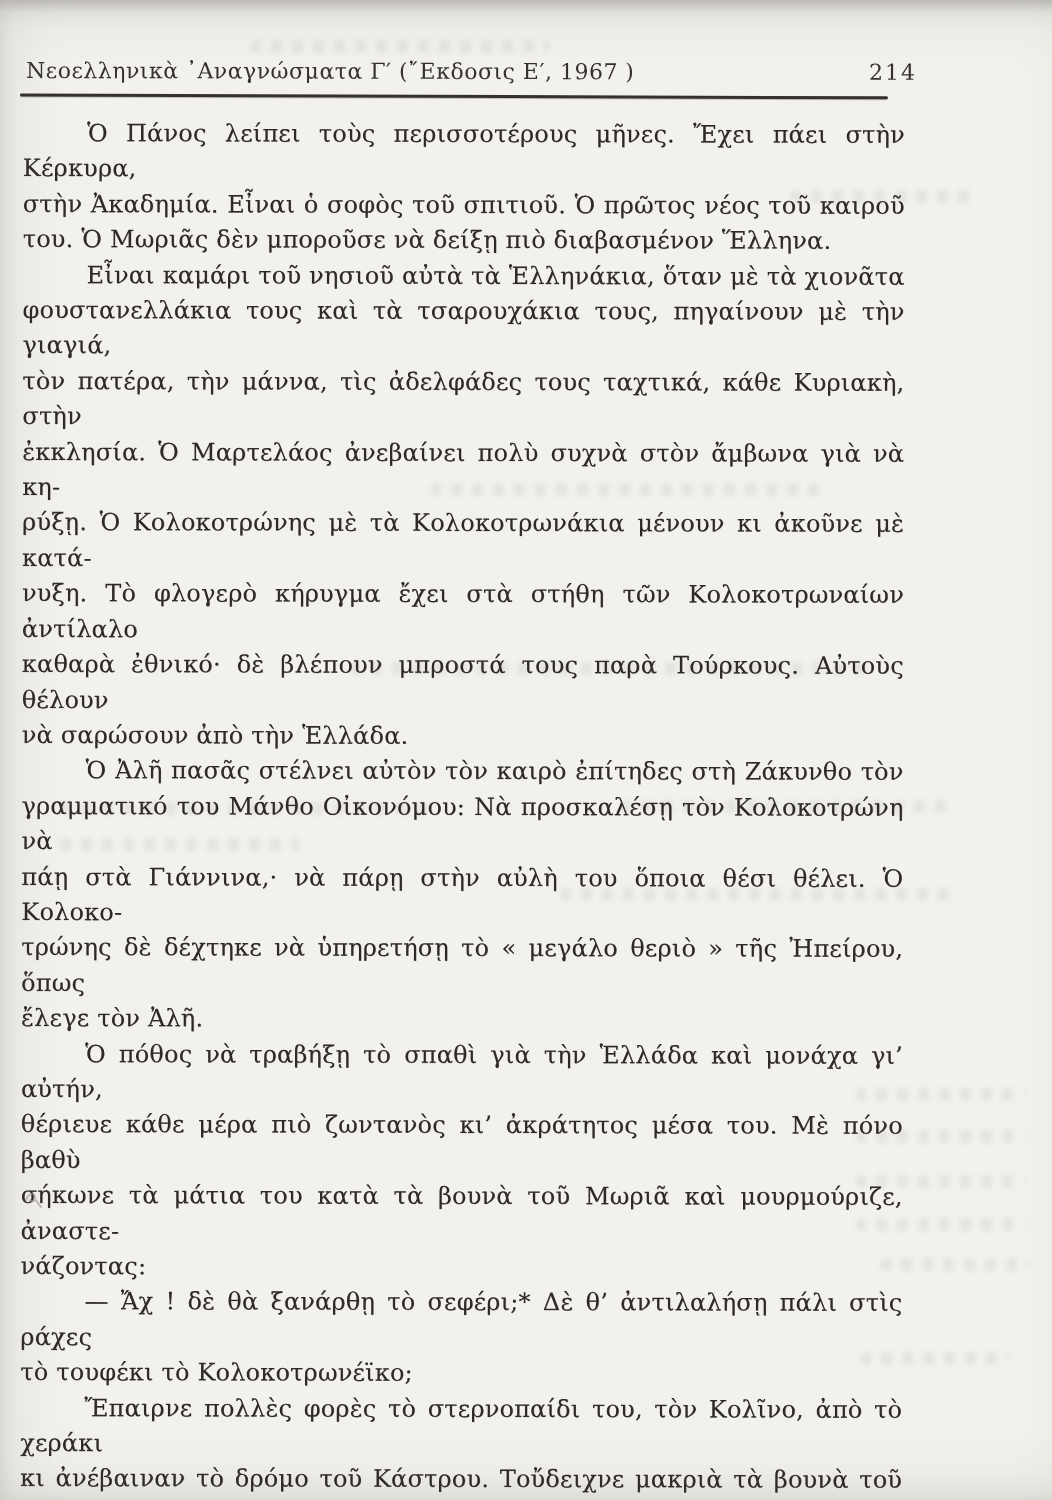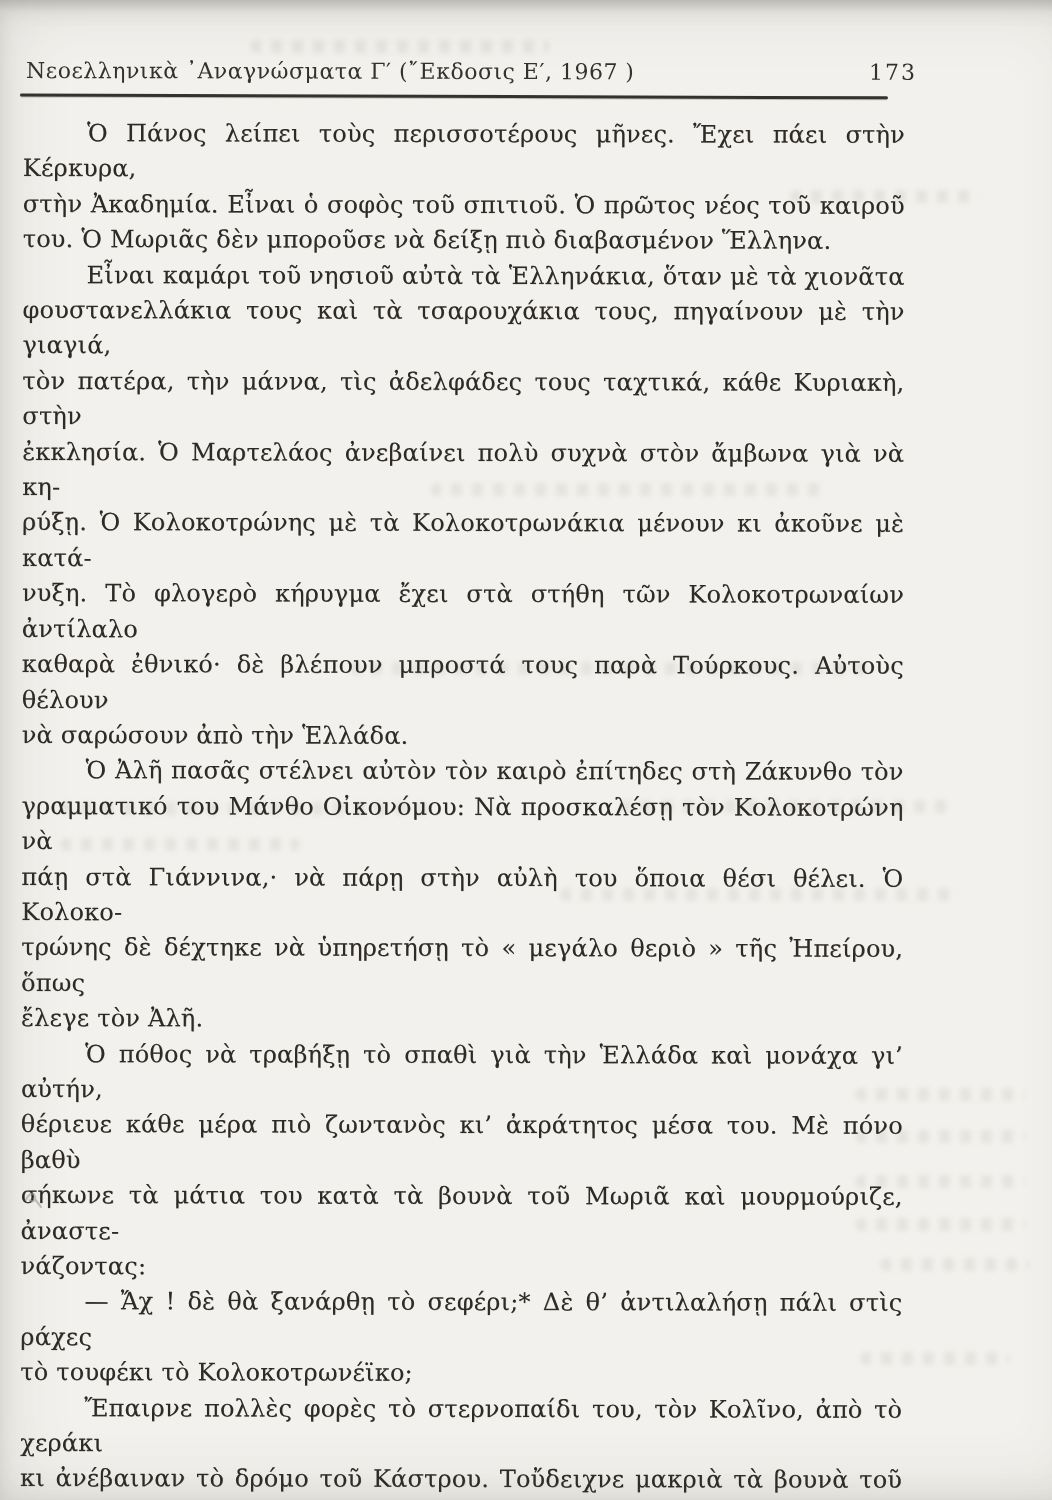--- a/index.html
+++ b/index.html
@@ -64,21 +64,21 @@
   <div class="ghost" style="left:855px;top:1088px;width:170px;"></div>
   <div class="ghost" style="left:855px;top:1130px;width:170px;"></div>
   <div class="ghost" style="left:855px;top:1175px;width:170px;"></div>
   <div class="ghost" style="left:855px;top:1218px;width:170px;"></div>
   <div class="ghost" style="left:880px;top:1258px;width:150px;"></div>
   <div class="ghost" style="left:860px;top:1352px;width:150px;"></div>
 
   <div class="content">
     <div class="header">
       <span>Νεοελληνικὰ ᾿Αναγνώσματα Γ′ (῎Εκδοσις Ε′, 1967 )</span>
-      <span class="num">173</span>
+      <span class="num">214</span>
     </div>
     <div class="rule"></div>
 
     <main class="text" id="text-block">
         <div class="para normal">
           <div class="line indent full">Ὁ Πάνος λείπει τοὺς περισσοτέρους μῆνες. Ἔχει πάει στὴν Κέρκυρα,</div>
           <div class="line full">στὴν Ἀκαδημία. Εἶναι ὁ σοφὸς τοῦ σπιτιοῦ. Ὁ πρῶτος νέος τοῦ καιροῦ</div>
           <div class="line">του. Ὁ Μωριᾶς δὲν μποροῦσε νὰ δείξῃ πιὸ διαβασμένον Ἕλληνα.</div>
         </div>
         <div class="para normal">

